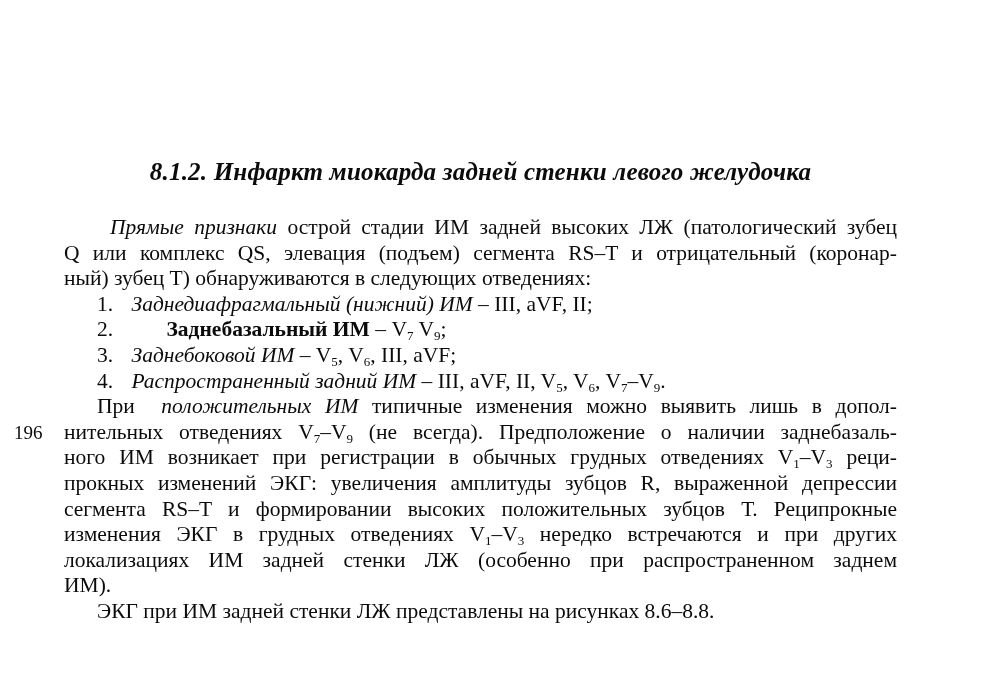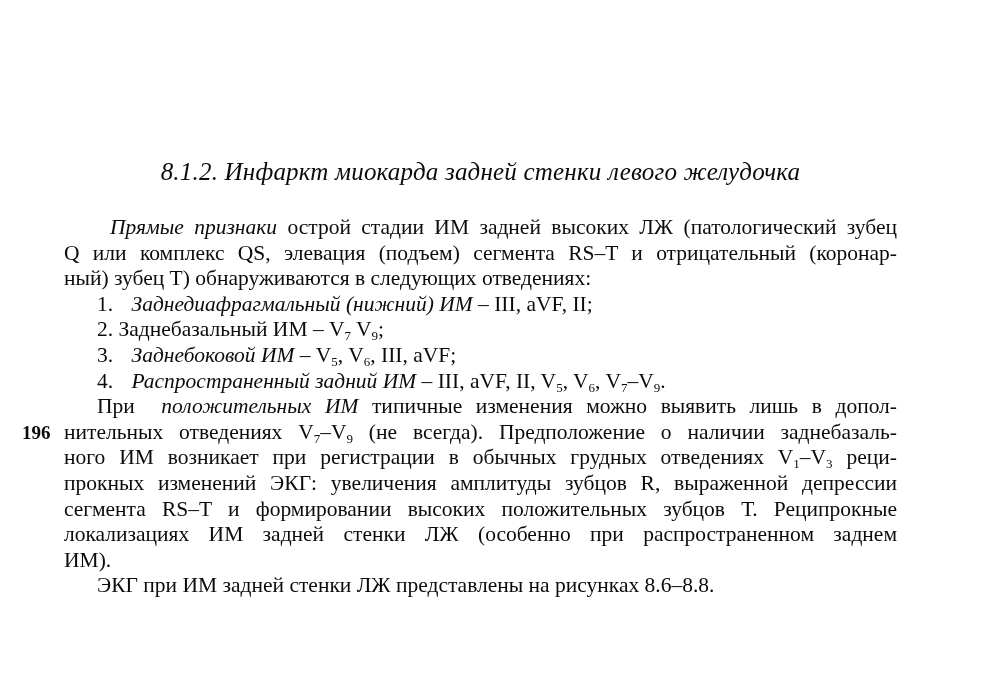--- a/index.html
+++ b/index.html
@@ -17,54 +17,54 @@
     color: #0b0b0b;
   }
   .heading {
     position: absolute;
     left: 64px;
     top: 157px;
     width: 833px;
     margin: 0;
     font-size: 25px;
     line-height: 30px;
-    font-weight: normal;
+    font-weight: bold;
     font-style: italic;
     text-align: center;
     white-space: nowrap;
     letter-spacing: 0.2px;
   }
   .page-number {
     position: absolute;
-    left: 22px;
+    left: 14px;
     top: 423px;
     font-size: 19px;
     line-height: 20px;
-    font-weight: bold;
+    font-weight: normal;
   }
   .body-text {
     position: absolute;
     left: 64px;
     top: 215px;
     width: 833px;
     font-size: 21.5px;
     line-height: 25.6px;
   }
   .line {
     min-height: 25.6px;
   }
   .line.indent {
     text-indent: 33px;
   }
   .line.j {
     text-align: justify;
     text-align-last: justify;
   }
   .i { font-style: italic; margin-left: 13px; }
-  .b { font-weight: normal; }
+  .b { font-weight: bold; margin-left: 48px; }
   .body-text sub {
     font-size: 13px;
     line-height: 0;
     vertical-align: -4px;
     letter-spacing: 0;
   }
 </style>
 </head>
 <body>
 
@@ -77,17 +77,18 @@
       <div class="line"><span>ный) зубец Т) обнаруживаются в следующих отведениях:</span></div>
       <div class="line indent"><span>1. </span><span class="i">Заднедиафрагмальный (нижний) ИМ</span><span> – III, aVF, II;</span></div>
       <div class="line indent"><span>2. </span><span class="b">Заднебазальный ИМ</span><span> – V</span><sub>7</sub><span> V</span><sub>9</sub><span>;</span></div>
       <div class="line indent"><span>3. </span><span class="i">Заднебоковой ИМ</span><span> – V</span><sub>5</sub><span>, V</span><sub>6</sub><span>, III, aVF;</span></div>
       <div class="line indent"><span>4. </span><span class="i">Распространенный задний ИМ</span><span> – III, aVF, II, V</span><sub>5</sub><span>, V</span><sub>6</sub><span>, V</span><sub>7</sub><span>–V</span><sub>9</sub><span>.</span></div>
       <div class="line indent j"><span>При </span><span class="i">положительных ИМ</span><span> типичные изменения можно выявить лишь в допол-</span></div>
       <div class="line j"><span>нительных отведениях V</span><sub>7</sub><span>–V</span><sub>9</sub><span> (не всегда). Предположение о наличии заднебазаль-</span></div>
       <div class="line j"><span>ного ИМ возникает при регистрации в обычных грудных отведениях V</span><sub>1</sub><span>–V</span><sub>3</sub><span> реци-</span></div>
       <div class="line j"><span>прокных изменений ЭКГ: увеличения амплитуды зубцов R, выраженной депрессии</span></div>
       <div class="line j"><span>сегмента RS–T и формировании высоких положительных зубцов Т. Реципрокные</span></div>
+      <div class="line j"><span>изменения ЭКГ в грудных отведениях V</span><sub>1</sub><span>–V</span><sub>3</sub><span> нередко встречаются и при других</span></div>
       <div class="line j"><span>локализациях ИМ задней стенки ЛЖ (особенно при распространенном заднем</span></div>
       <div class="line"><span>ИМ).</span></div>
       <div class="line indent"><span>ЭКГ при ИМ задней стенки ЛЖ представлены на рисунках 8.6–8.8.</span></div>
     </div>
 </div>
 
 </body></html>

